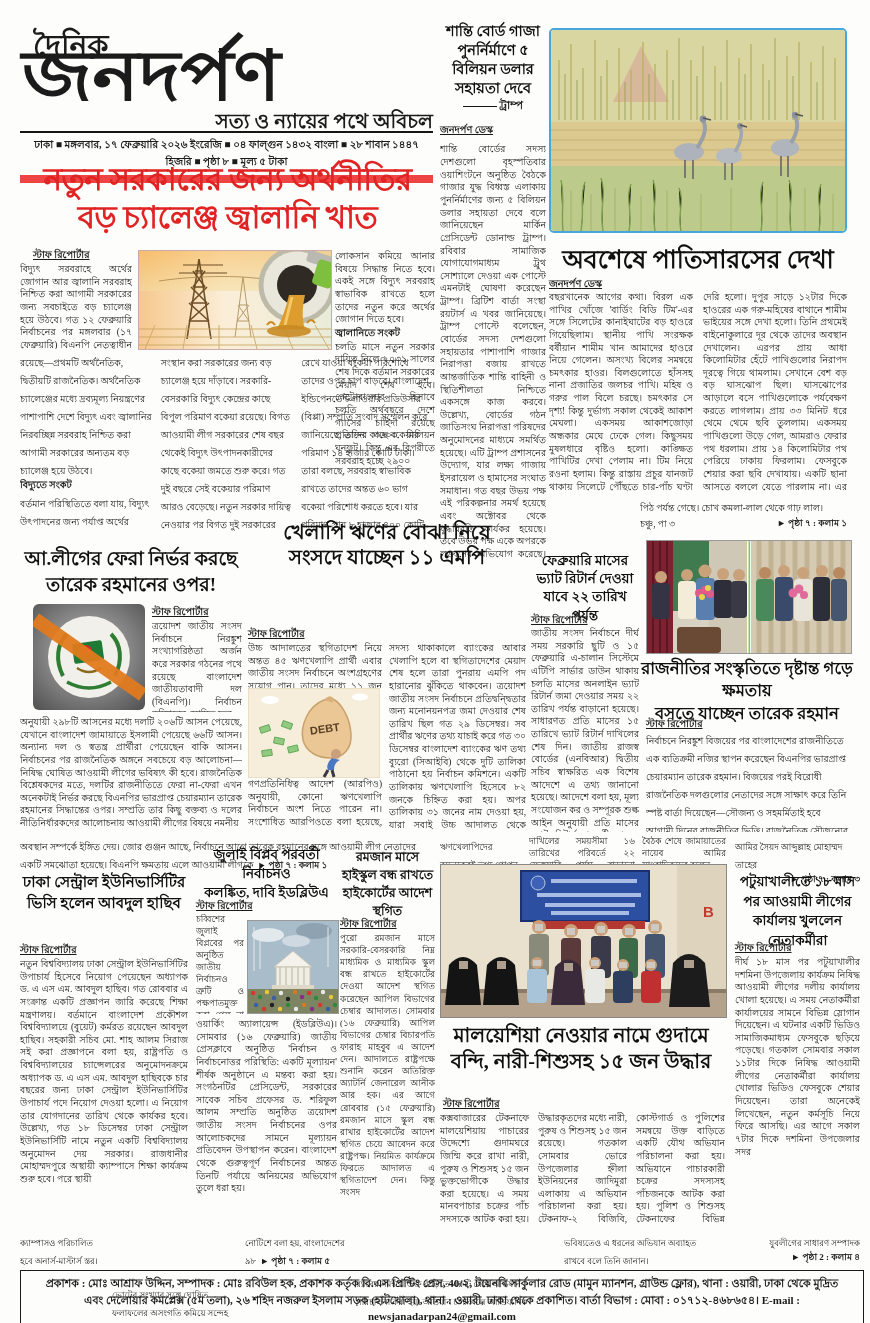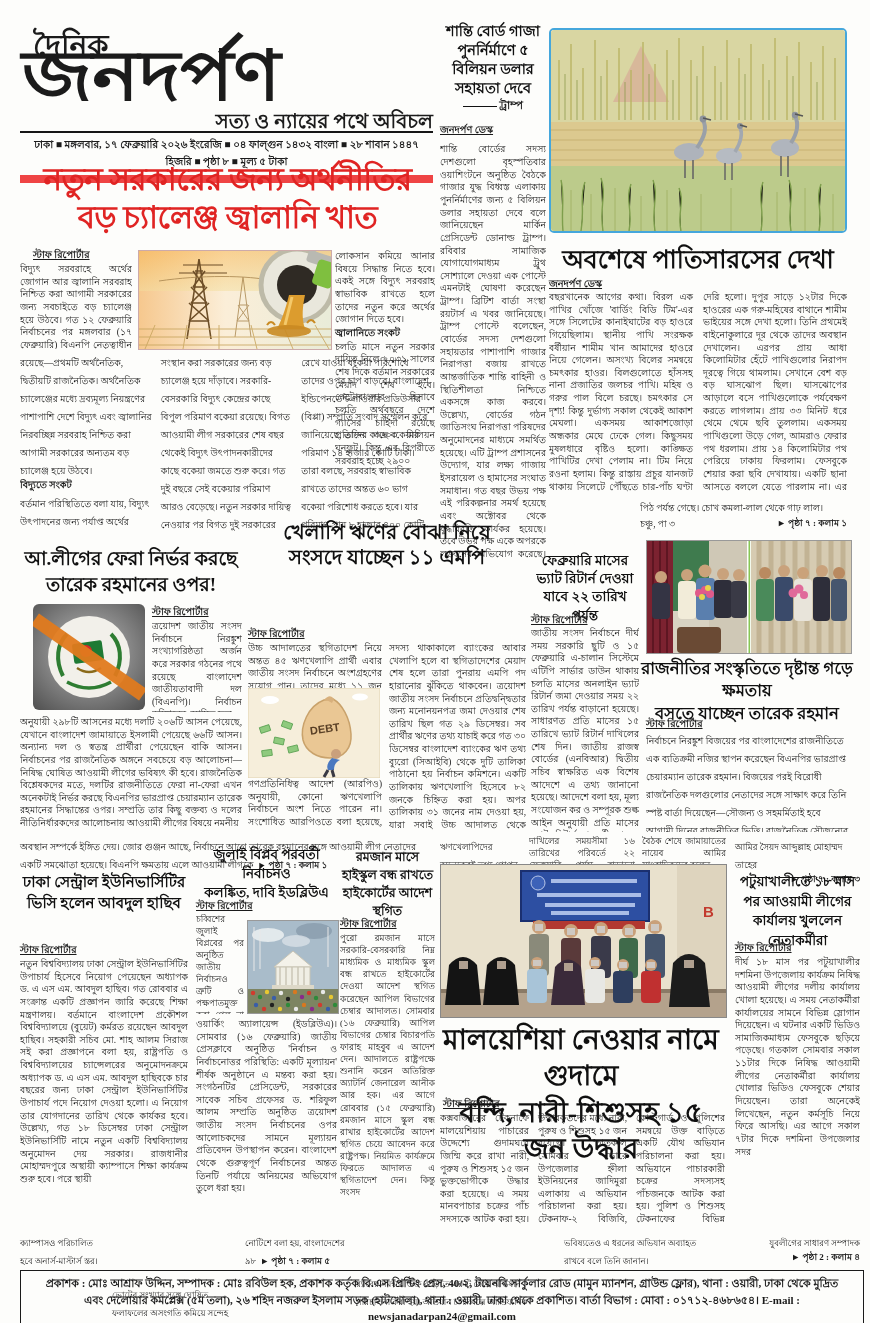--- a/index.html
+++ b/index.html
@@ -381,21 +381,21 @@
         <rect x="178" y="97" width="8" height="6" fill="#cfcfcf" opacity=".85"></rect>
         <rect x="172" y="106" width="20" height="32" rx="4" fill="#2e3e5e"></rect>
       <circle cx="210" cy="100" r="6" fill="#c9a07a"></circle>
         <rect x="206" y="97" width="8" height="6" fill="#cfcfcf" opacity=".85"></rect>
         <rect x="200" y="106" width="20" height="32" rx="4" fill="#c03030"></rect>
       <path d="M232 98 q16 -18 32 0 l5 44 h-41 Z" fill="#1c1c1c"></path>
         <rect x="243" y="95" width="10" height="8" fill="#b0a090"></rect>
     </g>
     <text x="262" y="52" font-size="15" font-weight="bold" fill="#c23a2e" font-family="Liberation Sans, sans-serif">B</text>
   </svg>
-  <div class="abs" style="left:440px;top:1022px;width:282px;font-size:28px;font-weight:bold;line-height:1.3;color:#101010;text-align:center;">
+  <div class="abs" style="left:440px;top:1022px;width:282px;font-size:20px;font-weight:bold;line-height:1.3;color:#101010;text-align:center;">
     <div>মালয়েশিয়া নেওয়ার নামে গুদামে</div>
     <div>বন্দি, নারী-শিশুসহ ১৫ জন উদ্ধার</div>
   </div>
   <div class="abs byline" style="left:443px;top:1096px;">স্টাফ রিপোর্টার</div>
   <div class="abs body-txt cols3" style="left:440px;top:1112px;width:285px;height:118px;">কক্সবাজারের টেকনাফে মালয়েশিয়ায় পাচারের উদ্দেশ্যে গুদামঘরে জিম্মি করে রাখা নারী, পুরুষ ও শিশুসহ ১৫ জন ভুক্তভোগীকে উদ্ধার করা হয়েছে। এ সময় মানবপাচার চক্রের পাঁচ সদস্যকে আটক করা হয়। উদ্ধারকৃতদের মধ্যে নারী, পুরুষ ও শিশুসহ ১৫ জন রয়েছে। গতকাল সোমবার ভোরে উপজেলার হ্নীলা ইউনিয়নের জাদিমুরা এলাকায় এ অভিযান পরিচালনা করা হয়। টেকনাফ-২ বিজিবি, কোস্টগার্ড ও পুলিশের সমন্বয়ে উক্ত বাড়িতে একটি যৌথ অভিযান পরিচালনা করা হয়। অভিযানে পাচারকারী চক্রের সদস্যসহ পাঁচজনকে আটক করা হয়। পুলিশ ও শিশুসহ টেকনাফের বিভিন্ন এলাকা থেকে ভুক্তভোগীদের গুদামঘরে আটকে রাখা হয়েছিল বলে জানা যায়।</div>
 
   <div class="abs hl" style="left:735px;top:872px;width:125px;font-size:13.5px;line-height:1.45;">পটুয়াখালীতে ১৮ মাস পর আওয়ামী লীগের কার্যালয় খুললেন নেতাকর্মীরা</div>
   <div class="abs byline" style="left:735px;top:940px;">স্টাফ রিপোর্টার</div>
   <div class="abs body-txt" style="left:735px;top:956px;width:125px;height:274px;">দীর্ঘ ১৮ মাস পর পটুয়াখালীর দশমিনা উপজেলায় কার্যক্রম নিষিদ্ধ আওয়ামী লীগের দলীয় কার্যালয় খোলা হয়েছে। এ সময় নেতাকর্মীরা কার্যালয়ের সামনে বিভিন্ন স্লোগান দিয়েছেন। এ ঘটনার একটি ভিডিও সামাজিকমাধ্যম ফেসবুকে ছড়িয়ে পড়েছে। গতকাল সোমবার সকাল ১১টার দিকে নিষিদ্ধ আওয়ামী লীগের নেতাকর্মীরা কার্যালয় খোলার ভিডিও ফেসবুকে শেয়ার দিয়েছেন। তারা অনেকেই লিখেছেন, নতুন কর্মসূচি নিয়ে ফিরে আসছি। এর আগে সকাল ৭টার দিকে দশমিনা উপজেলার সদর</div>
 

